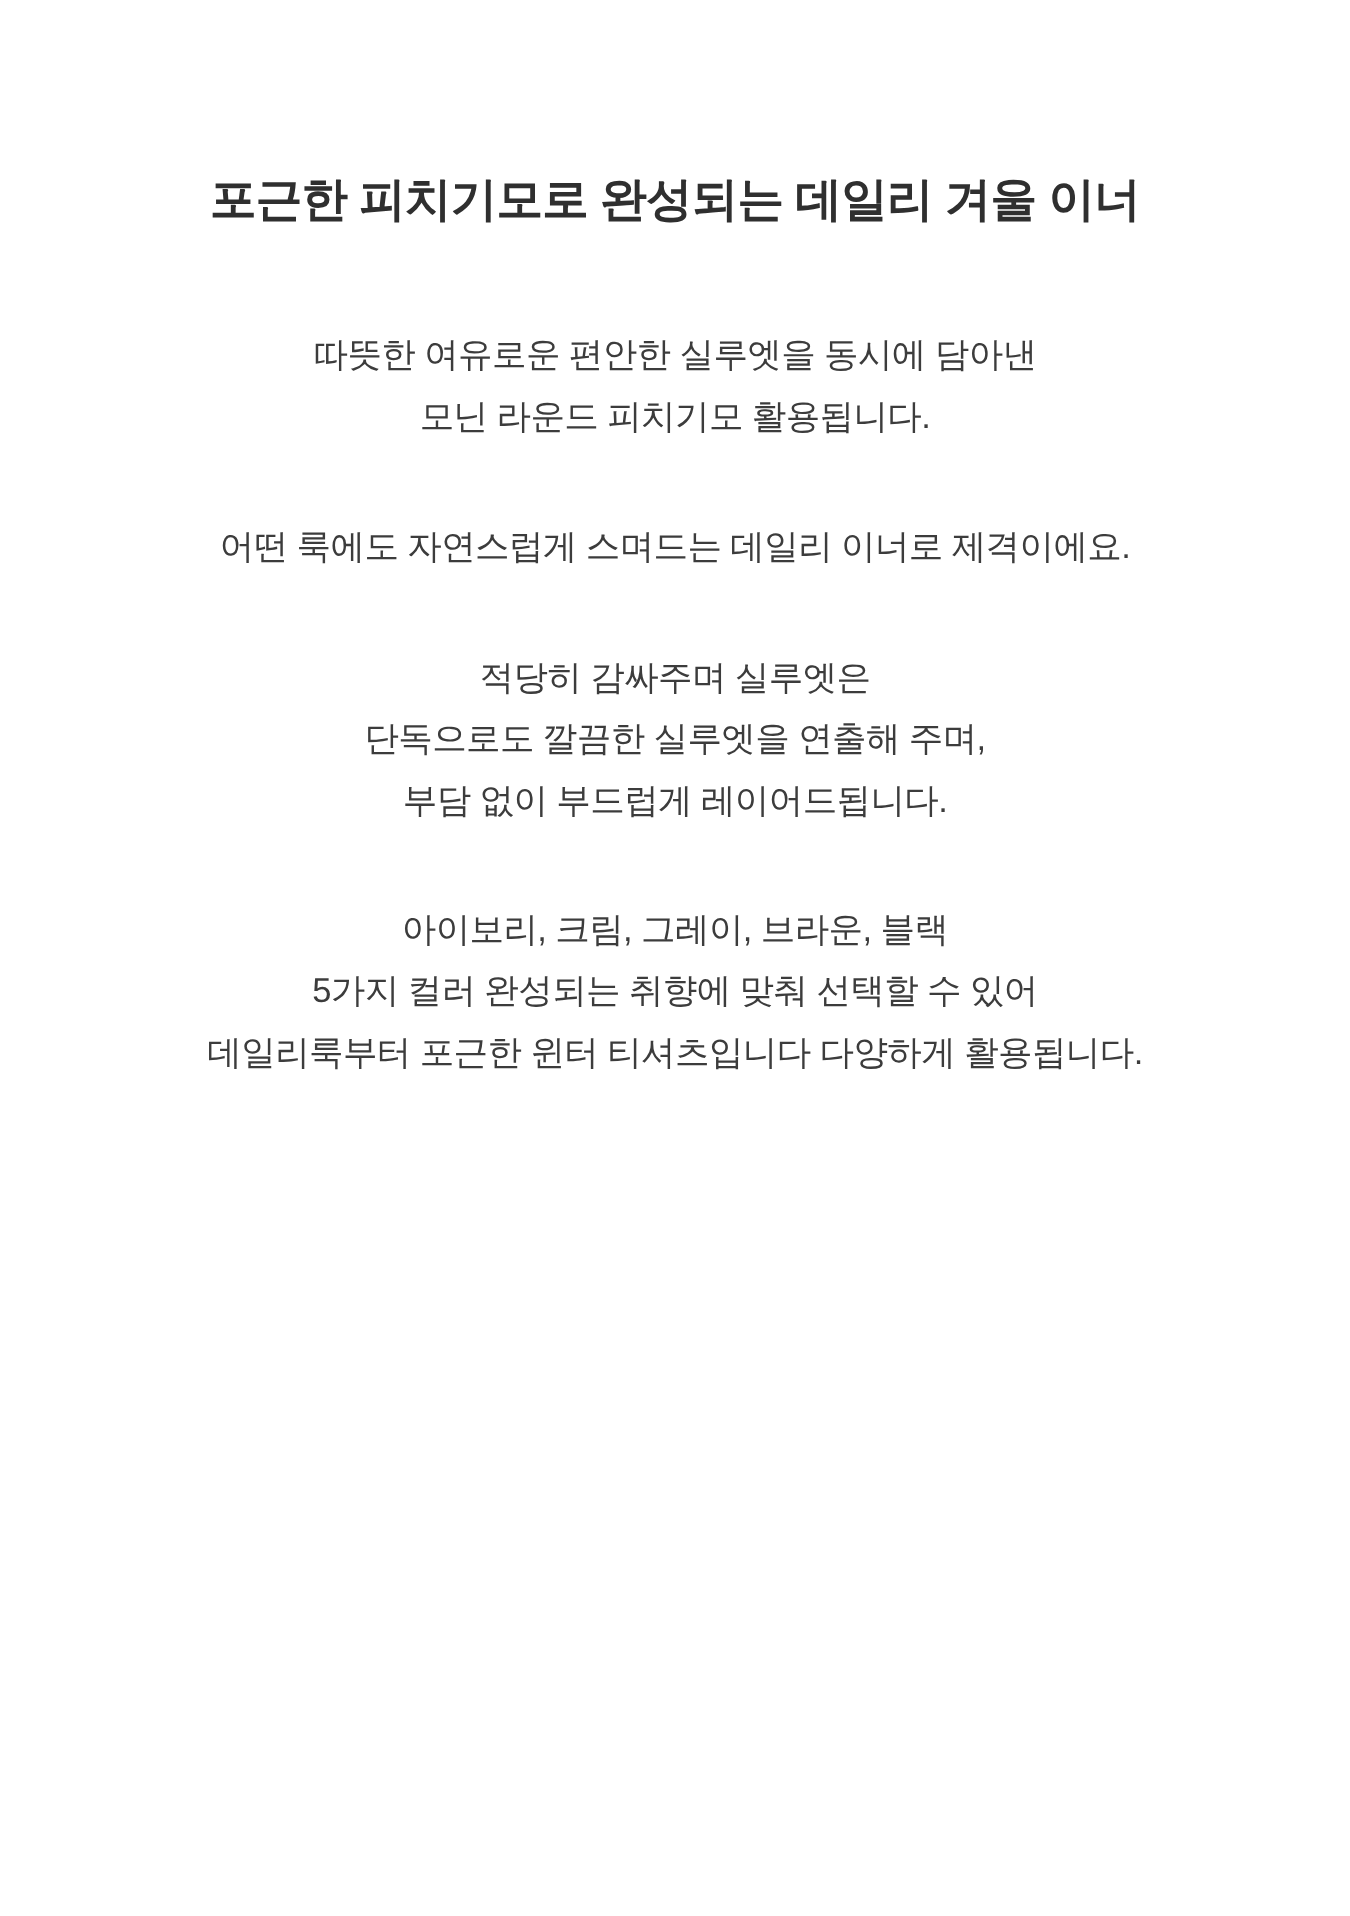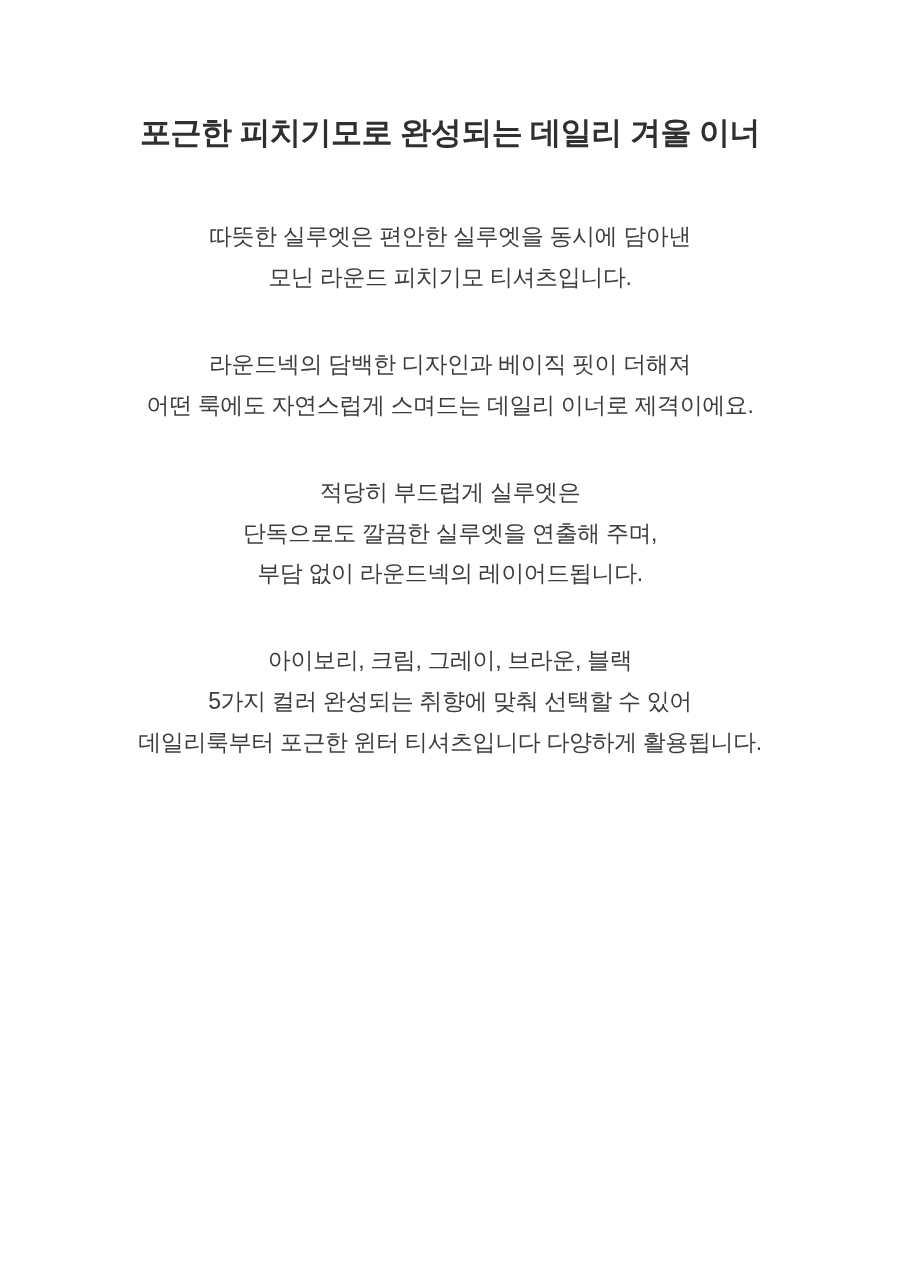--- a/index.html
+++ b/index.html
@@ -63,34 +63,33 @@
 
 <div class="page">
 
   <h1 class="title">포근한 피치기모로 완성되는 데일리 겨울 이너</h1>
 
   <div class="spacer-top"></div>
 
   <div class="body-block">
 
     <p class="para">
-      <span class="line">따뜻한 실루엣은 편안한 실루엣을 동시에 담아낸</span>
-      <span class="line">모닌 라운드 피치기모 티셔츠입니다.</span>
+      <span class="line">따뜻한 여유로운 편안한 실루엣을 동시에 담아낸</span>
+      <span class="line">모닌 라운드 피치기모 활용됩니다.</span>
     </p>
 
 
     <p class="para">
-      <span class="line">라운드넥의 담백한 디자인과 베이직 핏이 더해져</span>
       <span class="line">어떤 룩에도 자연스럽게 스며드는 데일리 이너로 제격이에요.</span>
     </p>
 
     <p class="para">
-      <span class="line">적당히 부드럽게 실루엣은</span>
+      <span class="line">적당히 감싸주며 실루엣은</span>
       <span class="line">단독으로도 깔끔한 실루엣을 연출해 주며,</span>
-      <span class="line">부담 없이 라운드넥의 레이어드됩니다.</span>
+      <span class="line">부담 없이 부드럽게 레이어드됩니다.</span>
     </p>
 
     <p class="para">
       <span class="line">아이보리, 크림, 그레이, 브라운, 블랙</span>
       <span class="line">5가지 컬러 완성되는 취향에 맞춰 선택할 수 있어</span>
       <span class="line">데일리룩부터 포근한 윈터 티셔츠입니다 다양하게 활용됩니다.</span>
     </p>
 
   </div>
 </div>

